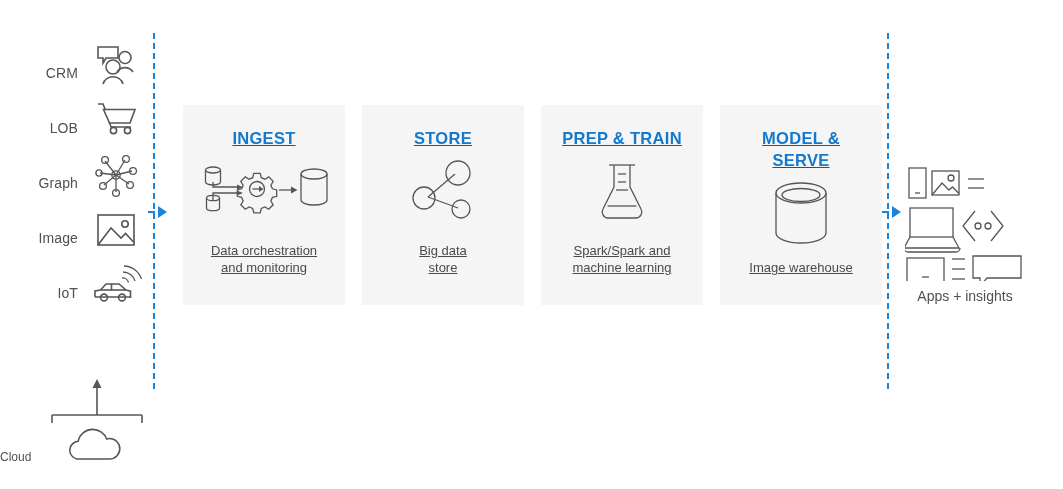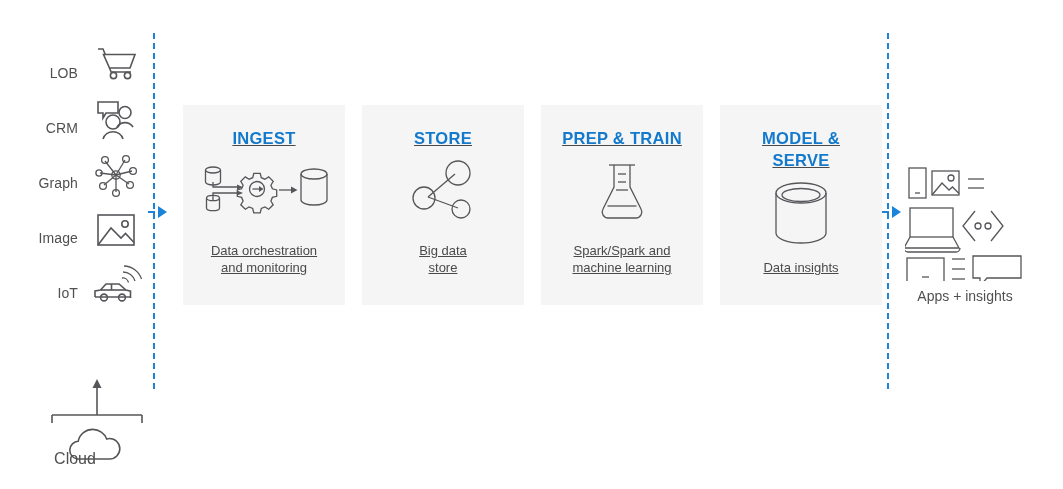--- a/index.html
+++ b/index.html
@@ -16,22 +16,22 @@
   .source-label{
     position:absolute;left:0;width:78px;text-align:right;
     font-size:14px;color:#505050;letter-spacing:.1px;
   }
   .source-icon{position:absolute;left:92px;width:48px;height:48px;top:-4px;}
   .source-icon svg{display:block;}
 
   
   #cloud-block{position:absolute;left:44px;top:375px;width:120px;height:100px;}
   #cloud-label{
-    position:absolute;left:0;top:450px;width:150px;text-align:center;
-    font-size:16px;color:#505050;
+    position:absolute;left:0;top:450px;width:150px;text-align:left;
+    font-size:12px;color:#505050;
   }
 
   
   .rail{position:absolute;width:0;border-left:2px dashed #1b84d8;}
   #rail-left{left:153px;top:33px;height:356px;}
   #rail-right{left:887px;top:33px;height:356px;}
   .rail-arrow{position:absolute;width:0;height:0;
     border-top:6px solid transparent;border-bottom:6px solid transparent;
     border-left:9px solid #1b84d8;}
   #rail-left-arrow{left:158px;top:206px;}
@@ -68,41 +68,41 @@
   .ln-thin{stroke:#56565a;fill:none;stroke-width:1.3;}
 </style>
 </head>
 <body>
 
 <div class="stage">
 
   <div id="sources">
 
     <div class="source-row">
+      <div class="source-label">CRM</div>
+      <div class="source-icon">
+        <svg width="48" height="48" viewBox="0 0 48 48">
+          <path class="ln" d="M6 6 H26 V17 H14 L11 22 V17 H6 Z"></path>
+          <circle class="ln" cx="33" cy="16.5" r="6"></circle>
+          <path class="ln" d="M25 31 a9.5 9.5 0 0 1 16 0"></path>
+          <circle class="ln" cx="21" cy="26" r="7"></circle>
+          <path class="ln" d="M11 43 a10.5 10.5 0 0 1 20 0"></path>
+        </svg>
+      </div>
+    </div>
+
+    <div class="source-row">
       <div class="source-label">LOB</div>
       <div class="source-icon">
         <svg width="48" height="48" viewBox="0 0 48 48">
           <path class="ln" d="M6 8 h5 l2.5 6"></path>
           <path class="ln" d="M11.5 13.5 H43 L38 27 H17.5 Z"></path>
           <path class="ln" d="M17.5 27 l1.6 4 H39"></path>
           <circle class="ln" cx="21.5" cy="34.5" r="3.1"></circle>
           <circle class="ln" cx="35.5" cy="34.5" r="3.1"></circle>
-        </svg>
-      </div>
-    </div>
-
-    <div class="source-row">
-      <div class="source-label">CRM</div>
-      <div class="source-icon">
-        <svg width="48" height="48" viewBox="0 0 48 48">
-          <path class="ln" d="M6 6 H26 V17 H14 L11 22 V17 H6 Z"></path>
-          <circle class="ln" cx="33" cy="16.5" r="6"></circle>
-          <path class="ln" d="M25 31 a9.5 9.5 0 0 1 16 0"></path>
-          <circle class="ln" cx="21" cy="26" r="7"></circle>
-          <path class="ln" d="M11 43 a10.5 10.5 0 0 1 20 0"></path>
         </svg>
       </div>
     </div>
 
     <div class="source-row">
       <div class="source-label">Graph</div>
       <div class="source-icon">
         <svg width="48" height="48" viewBox="0 0 48 48">
           <g class="ln-thin">
             <line x1="24" y1="24" x2="13" y2="10"></line>
@@ -275,21 +275,21 @@
         <div>SERVE</div>
       </div>
       <div class="panel-icon">
         <svg width="64" height="66" viewBox="0 0 64 66">
           <path class="ln-thin" d="M7 13 v40 a25 10 0 0 0 50 0 v-40" fill="#ffffff"></path>
           <ellipse class="ln-thin" cx="32" cy="13" rx="25" ry="10" fill="#ffffff"></ellipse>
           <ellipse class="ln-thin" cx="32" cy="15" rx="19" ry="6.5" fill="#ffffff"></ellipse>
         </svg>
       </div>
       <div class="panel-caption">
-        <div>Data insights</div>
+        <div>Image warehouse</div>
       </div>
     </div>
 
   </div>
 
   <div id="apps">
     <svg width="120" height="115" viewBox="0 0 120 115">
 
       <g>
         <rect class="ln-thin" x="4" y="2" width="17" height="30"></rect>

